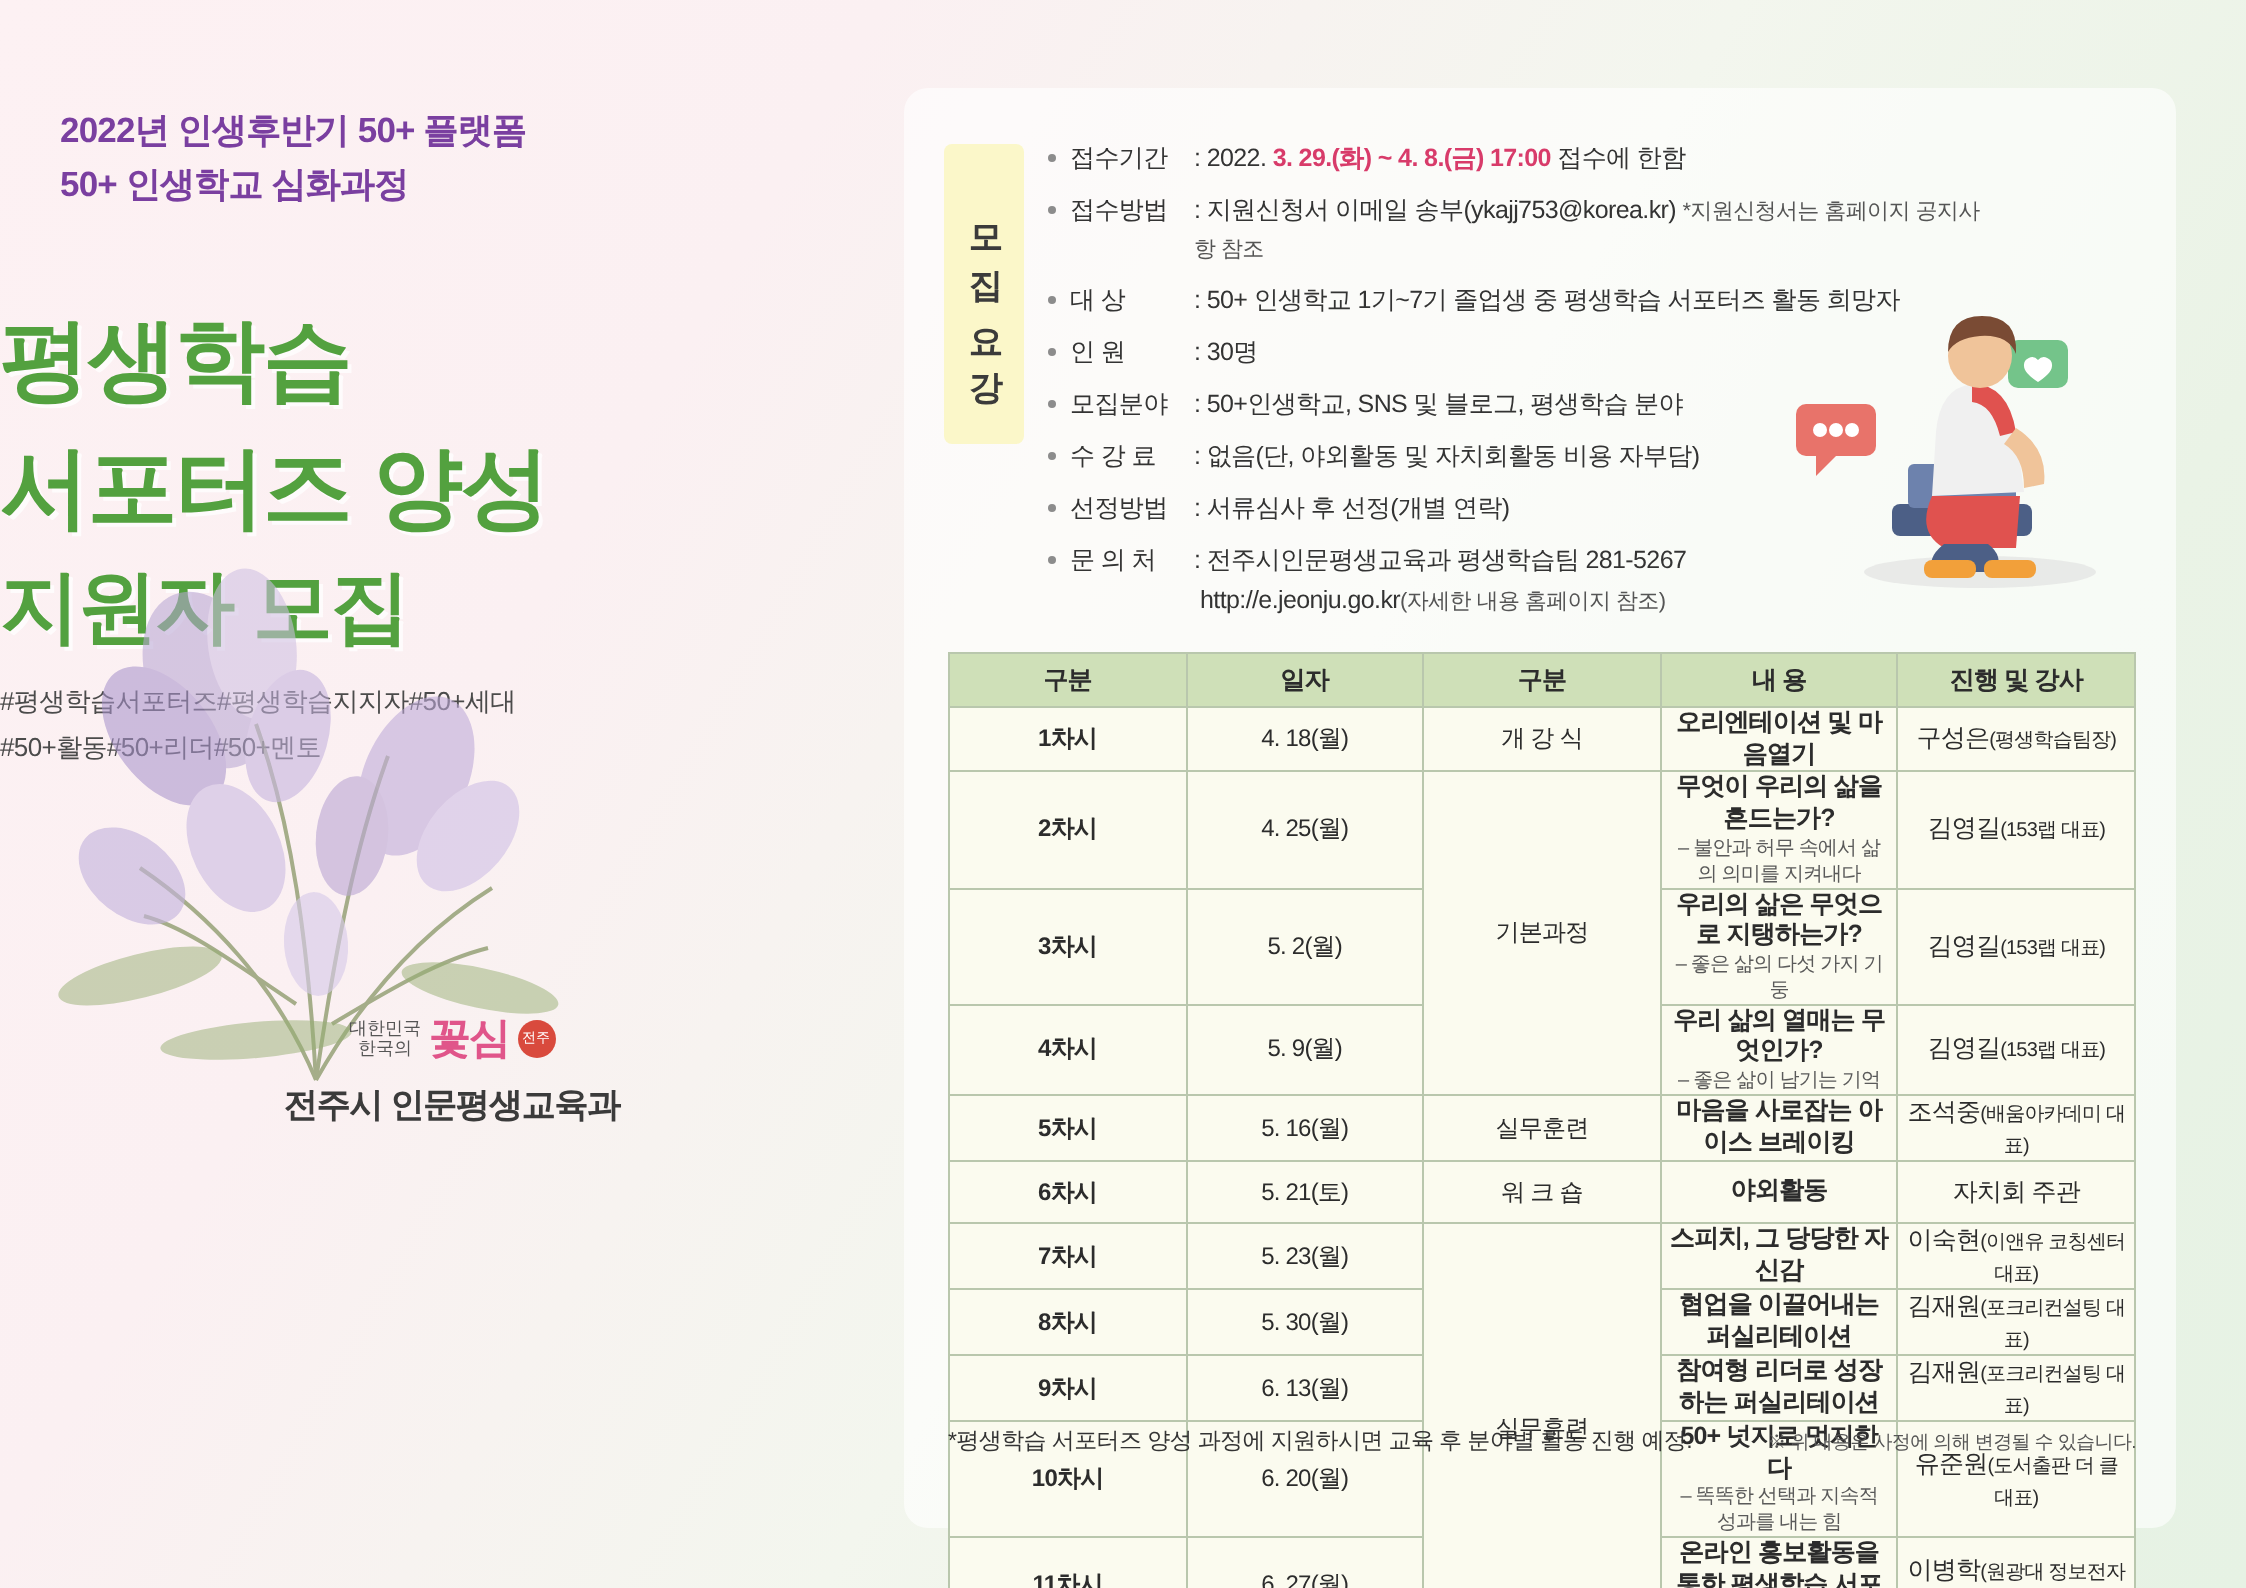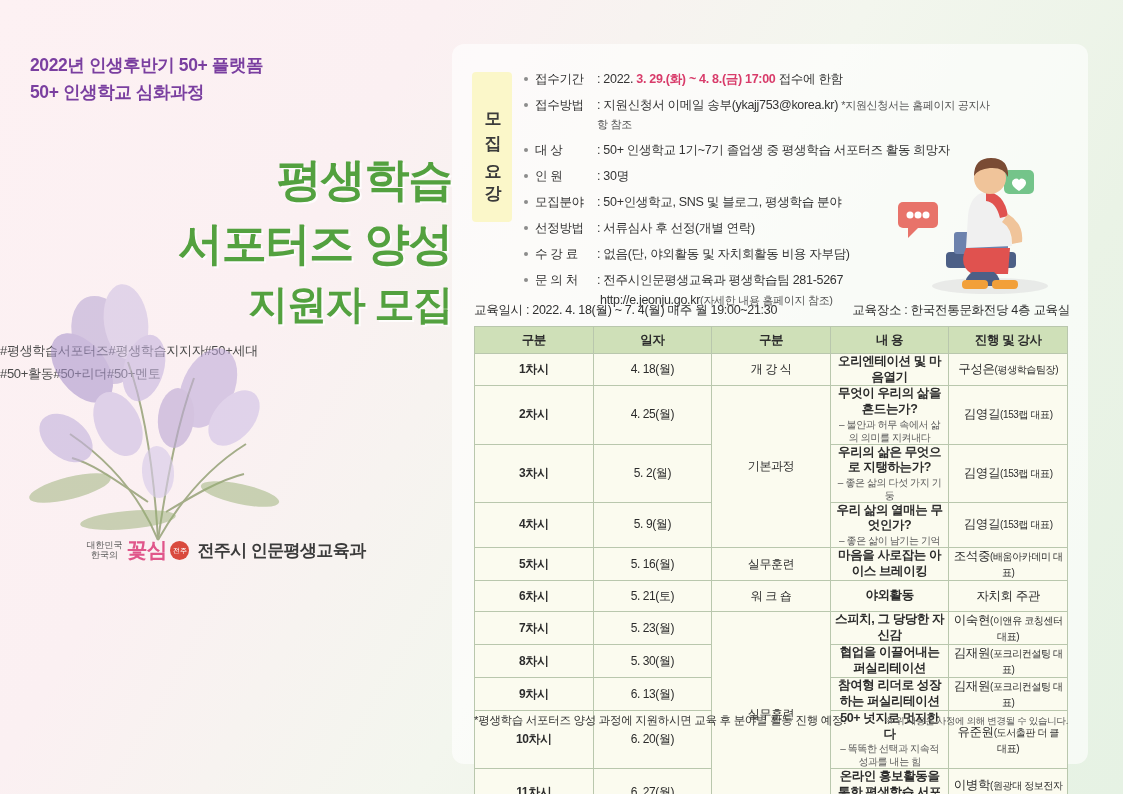--- a/index.html
+++ b/index.html
@@ -34,21 +34,21 @@
     color: #7a3fa0;
     letter-spacing: -0.4px;
     line-height: 1.55;
   }
   .kicker div { white-space: nowrap; }
 
   .title {
     position: absolute;
     left: 0; top: 148px;
     width: 452px;
-    text-align: right;
+    text-align: left;
     font-size: 45px;
     font-weight: 800;
     color: #53a13f;
     letter-spacing: -1.2px;
     line-height: 1.42;
     text-shadow: 2px 2px 0 rgba(255,255,255,0.75);
   }
   .title .l3 {
     font-size: 40px;
   }
@@ -70,20 +70,21 @@
     opacity: 0.92;
   }
   .footer-brand {
     position: absolute;
     left: 0; bottom: 42px;
     width: 452px;
     display: flex;
     align-items: center;
     justify-content: center;
     gap: 8px;
+    flex-direction: column;
   }
   .brand-mark {
     display: flex;
     align-items: center;
     gap: 4px;
   }
   .brand-kr {
     font-size: 9px;
     color: #555;
     line-height: 1.15;
@@ -344,28 +345,28 @@
       </div>
 
       <div class="bullet">
         <span class="dot"></span>
         <span class="bl-label">모집분야</span>
         <span class="bl-text">: 50+인생학교, SNS 및 블로그, 평생학습 분야</span>
       </div>
 
       <div class="bullet">
         <span class="dot"></span>
+        <span class="bl-label">수 강 료</span>
+        <span class="bl-text">: 없음(단, 야외활동 및 자치회활동 비용 자부담)</span>
+      </div>
+
+      <div class="bullet">
+        <span class="dot"></span>
         <span class="bl-label">선정방법</span>
         <span class="bl-text">: 서류심사 후 선정(개별 연락)</span>
-      </div>
-
-      <div class="bullet">
-        <span class="dot"></span>
-        <span class="bl-label">수 강 료</span>
-        <span class="bl-text">: 없음(단, 야외활동 및 자치회활동 비용 자부담)</span>
       </div>
 
       <div class="bullet">
         <span class="dot"></span>
         <span class="bl-label">문 의 처</span>
         <span class="bl-text">: 전주시인문평생교육과 평생학습팀 281-5267</span>
       </div>
 
       <div class="url-line">
         <span>http://e.jeonju.go.kr</span><span class="sub-note">(자세한 내용 홈페이지 참조)</span>
@@ -388,24 +389,20 @@
       <path d="M92 52 q18 0 22 24 l-8 2 q-4 -16 -14 -17 z" fill="#e0524f"></path>
       <circle cx="96" cy="38" r="16" fill="#f0c49a"></circle>
       <path d="M80 36 q0 -18 17 -18 q18 0 17 19 q-4 -10 -18 -9 q-12 1 -16 8 z" fill="#7a4b34"></path>
       <path d="M114 74 q16 10 14 28 l-10 2 q0 -16 -10 -22 z" fill="#f0c49a"></path>
       <path d="M72 108 q-8 18 6 26 l36 0 l2 -26 z" fill="#e0524f"></path>
       <path d="M78 132 q-10 8 -4 14 l30 0 q4 -8 -4 -14 z" fill="#4c5f86"></path>
       <rect x="68" y="140" width="26" height="9" rx="4" fill="#f2a03a"></rect>
       <rect x="98" y="140" width="26" height="9" rx="4" fill="#f2a03a"></rect>
     </svg>
 
-    <div class="meta-line">
-      <div>교육일시 : 2022. 4. 18(월) ~ 7. 4(월) 매주 월 19:00~21:30</div>
-      <div>교육장소 : 한국전통문화전당 4층 교육실</div>
-    </div>
 
     <table class="schedule">
       <thead>
         <tr>
           <th>구분</th>
           <th>일자</th>
           <th>구분</th>
           <th>내          용</th>
           <th>진행 및 강사</th>
         </tr>

